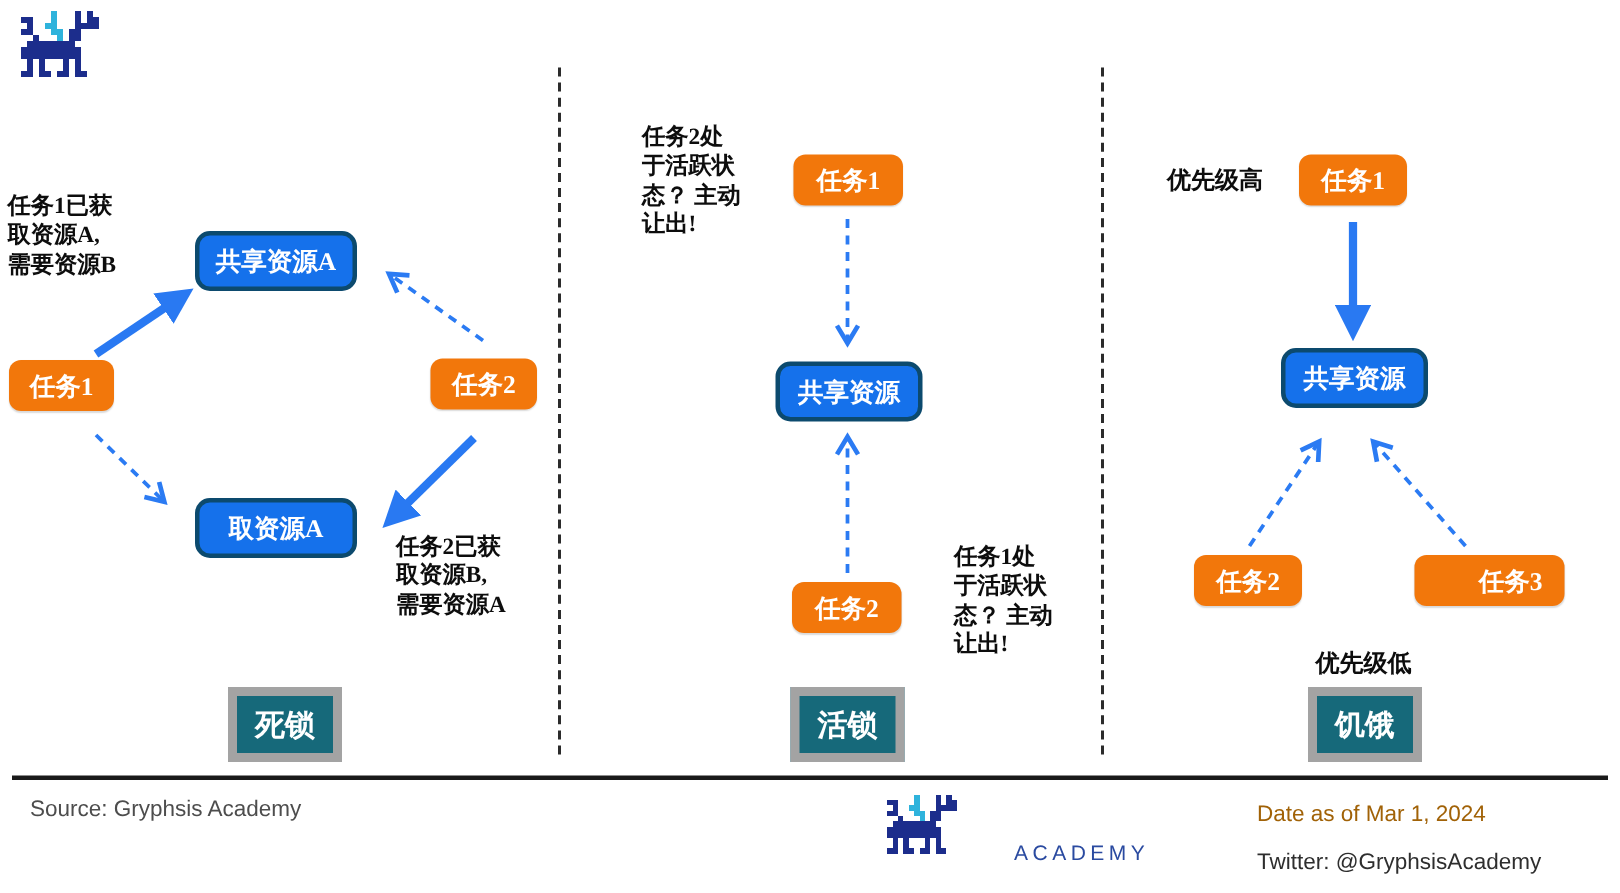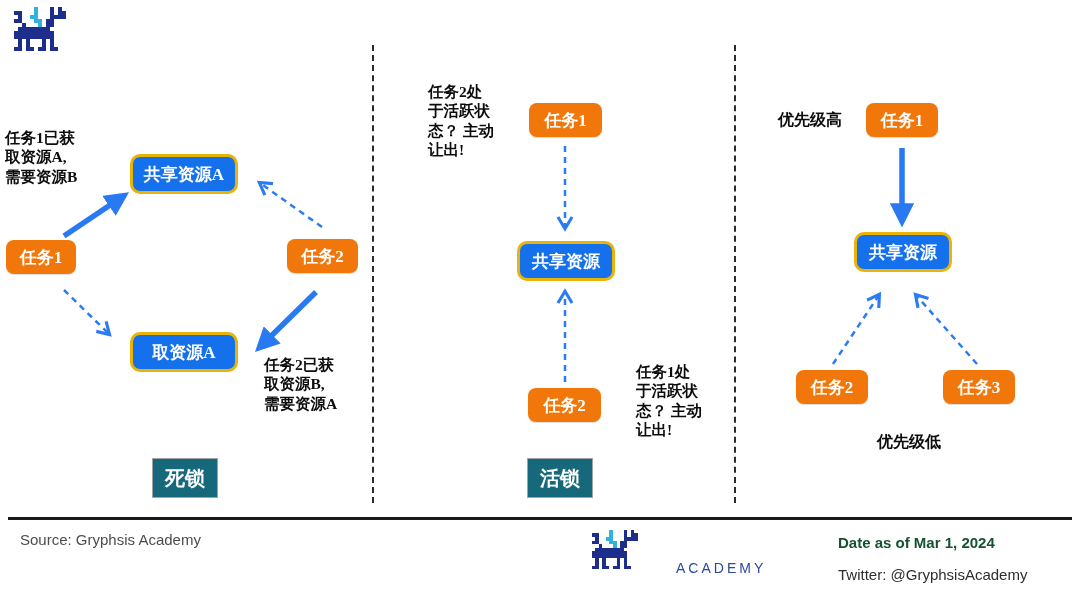--- a/index.html
+++ b/index.html
@@ -16,43 +16,43 @@
   
   .vdivider{width:0;border-left:2px dashed #2b2b2b;top:45px;height:458px;}
   
   .task{
     background:#f2770b;color:#ffffff;border-radius:8px;
     display:flex;align-items:center;justify-content:center;
     font-size:17px;font-weight:700;height:34px;
     box-shadow:0 1px 1px rgba(0,0,0,0.15);
   }
   .res{
-    background:#1571eb;color:#ffffff;border:3px solid #eab308;border-radius:10px;
+    background:#1571eb;color:#ffffff;border:3px solid #0c4a6e;border-radius:10px;
     display:flex;align-items:center;justify-content:center;
     font-size:17px;font-weight:700;height:34px;box-sizing:content-box;
   }
   .lbl{
-    background:#16697a;color:#ffffff;border:1px solid #a3a3a3;
+    background:#16697a;color:#ffffff;border:6px solid #a3a3a3;
     display:flex;align-items:center;justify-content:center;
     font-size:20px;font-weight:700;height:38px;
   }
   .note{
     font-size:15.5px;font-weight:700;color:#0d0d0d;line-height:1.18;
     white-space:nowrap;
   }
   .note div{margin-bottom:1px;}
   .plain-note{font-size:16px;font-weight:700;color:#0d0d0d;white-space:nowrap;}
   
   #arrow-layer{left:0;top:0;width:1080px;height:595px;pointer-events:none;}
   
   #footer-rule{left:8px;top:517px;width:1064px;border-top:3px solid #1a1a1a;}
   #source-text{left:20px;top:531px;font-size:15px;color:#4d4d4d;
     font-family:"Liberation Sans",sans-serif;}
-  #footer-date{left:838px;top:534px;font-size:15px;color:#14532d;
-    font-family:"Liberation Sans",sans-serif;font-weight:700;}
+  #footer-date{left:838px;top:534px;font-size:15px;color:#a16207;
+    font-family:"Liberation Sans",sans-serif;font-weight:400;}
   #footer-twitter{left:838px;top:566px;font-size:15px;color:#2e2e2e;
     font-family:"Liberation Sans",sans-serif;}
   #logo-wordmark{left:648px;top:533px;font-size:26px;font-weight:700;color:#203d8f;
     letter-spacing:2px;font-family:"Liberation Sans",sans-serif;}
   #logo-sub{left:676px;top:560px;font-size:14px;font-weight:400;color:#2a4aa0;
     letter-spacing:3px;font-family:"Liberation Sans",sans-serif;}
 </style>
 </head>
 <body>
 
@@ -148,24 +148,25 @@
   <div class="abs lbl" style="left:527px;top:458px;width:64px;">活锁</div>
 
   <div class="abs plain-note" style="left:778px;top:110px;">优先级高</div>
 
   <div class="abs task" style="left:866px;top:103px;width:72px;">任务1</div>
 
   <div class="abs res" style="left:854px;top:232px;width:92px;">共享资源</div>
 
   <div class="abs task" style="left:796px;top:370px;width:72px;">任务2</div>
 
-  <div class="abs task" style="left:943px;top:370px;width:72px;">任务3</div>
+  <div class="abs task" style="left:943px;top:370px;width:72px;padding-left:28px;">任务3</div>
 
   <div class="abs plain-note" style="left:877px;top:416px;margin-top:16px;">优先级低</div>
 
+  <div class="abs lbl" style="left:872px;top:458px;width:64px;">饥饿</div>
 
   <svg class="abs" id="arrow-layer">
     <defs>
       <marker id="ah-solid" viewBox="0 0 10 10" refX="6.5" refY="5" markerWidth="4.4" markerHeight="4.4" orient="auto-start-reverse">
         <path d="M0,0 L10,5 L0,10 z" fill="#2979f2"></path>
       </marker>
       <marker id="ah-open" viewBox="0 0 12 12" refX="8.5" refY="6" markerWidth="7.5" markerHeight="7.5" orient="auto-start-reverse">
         <path d="M1.5,1.5 L9,6 L1.5,10.5" fill="none" stroke="#2b7bf3" stroke-width="2"></path>
       </marker>
     </defs>

